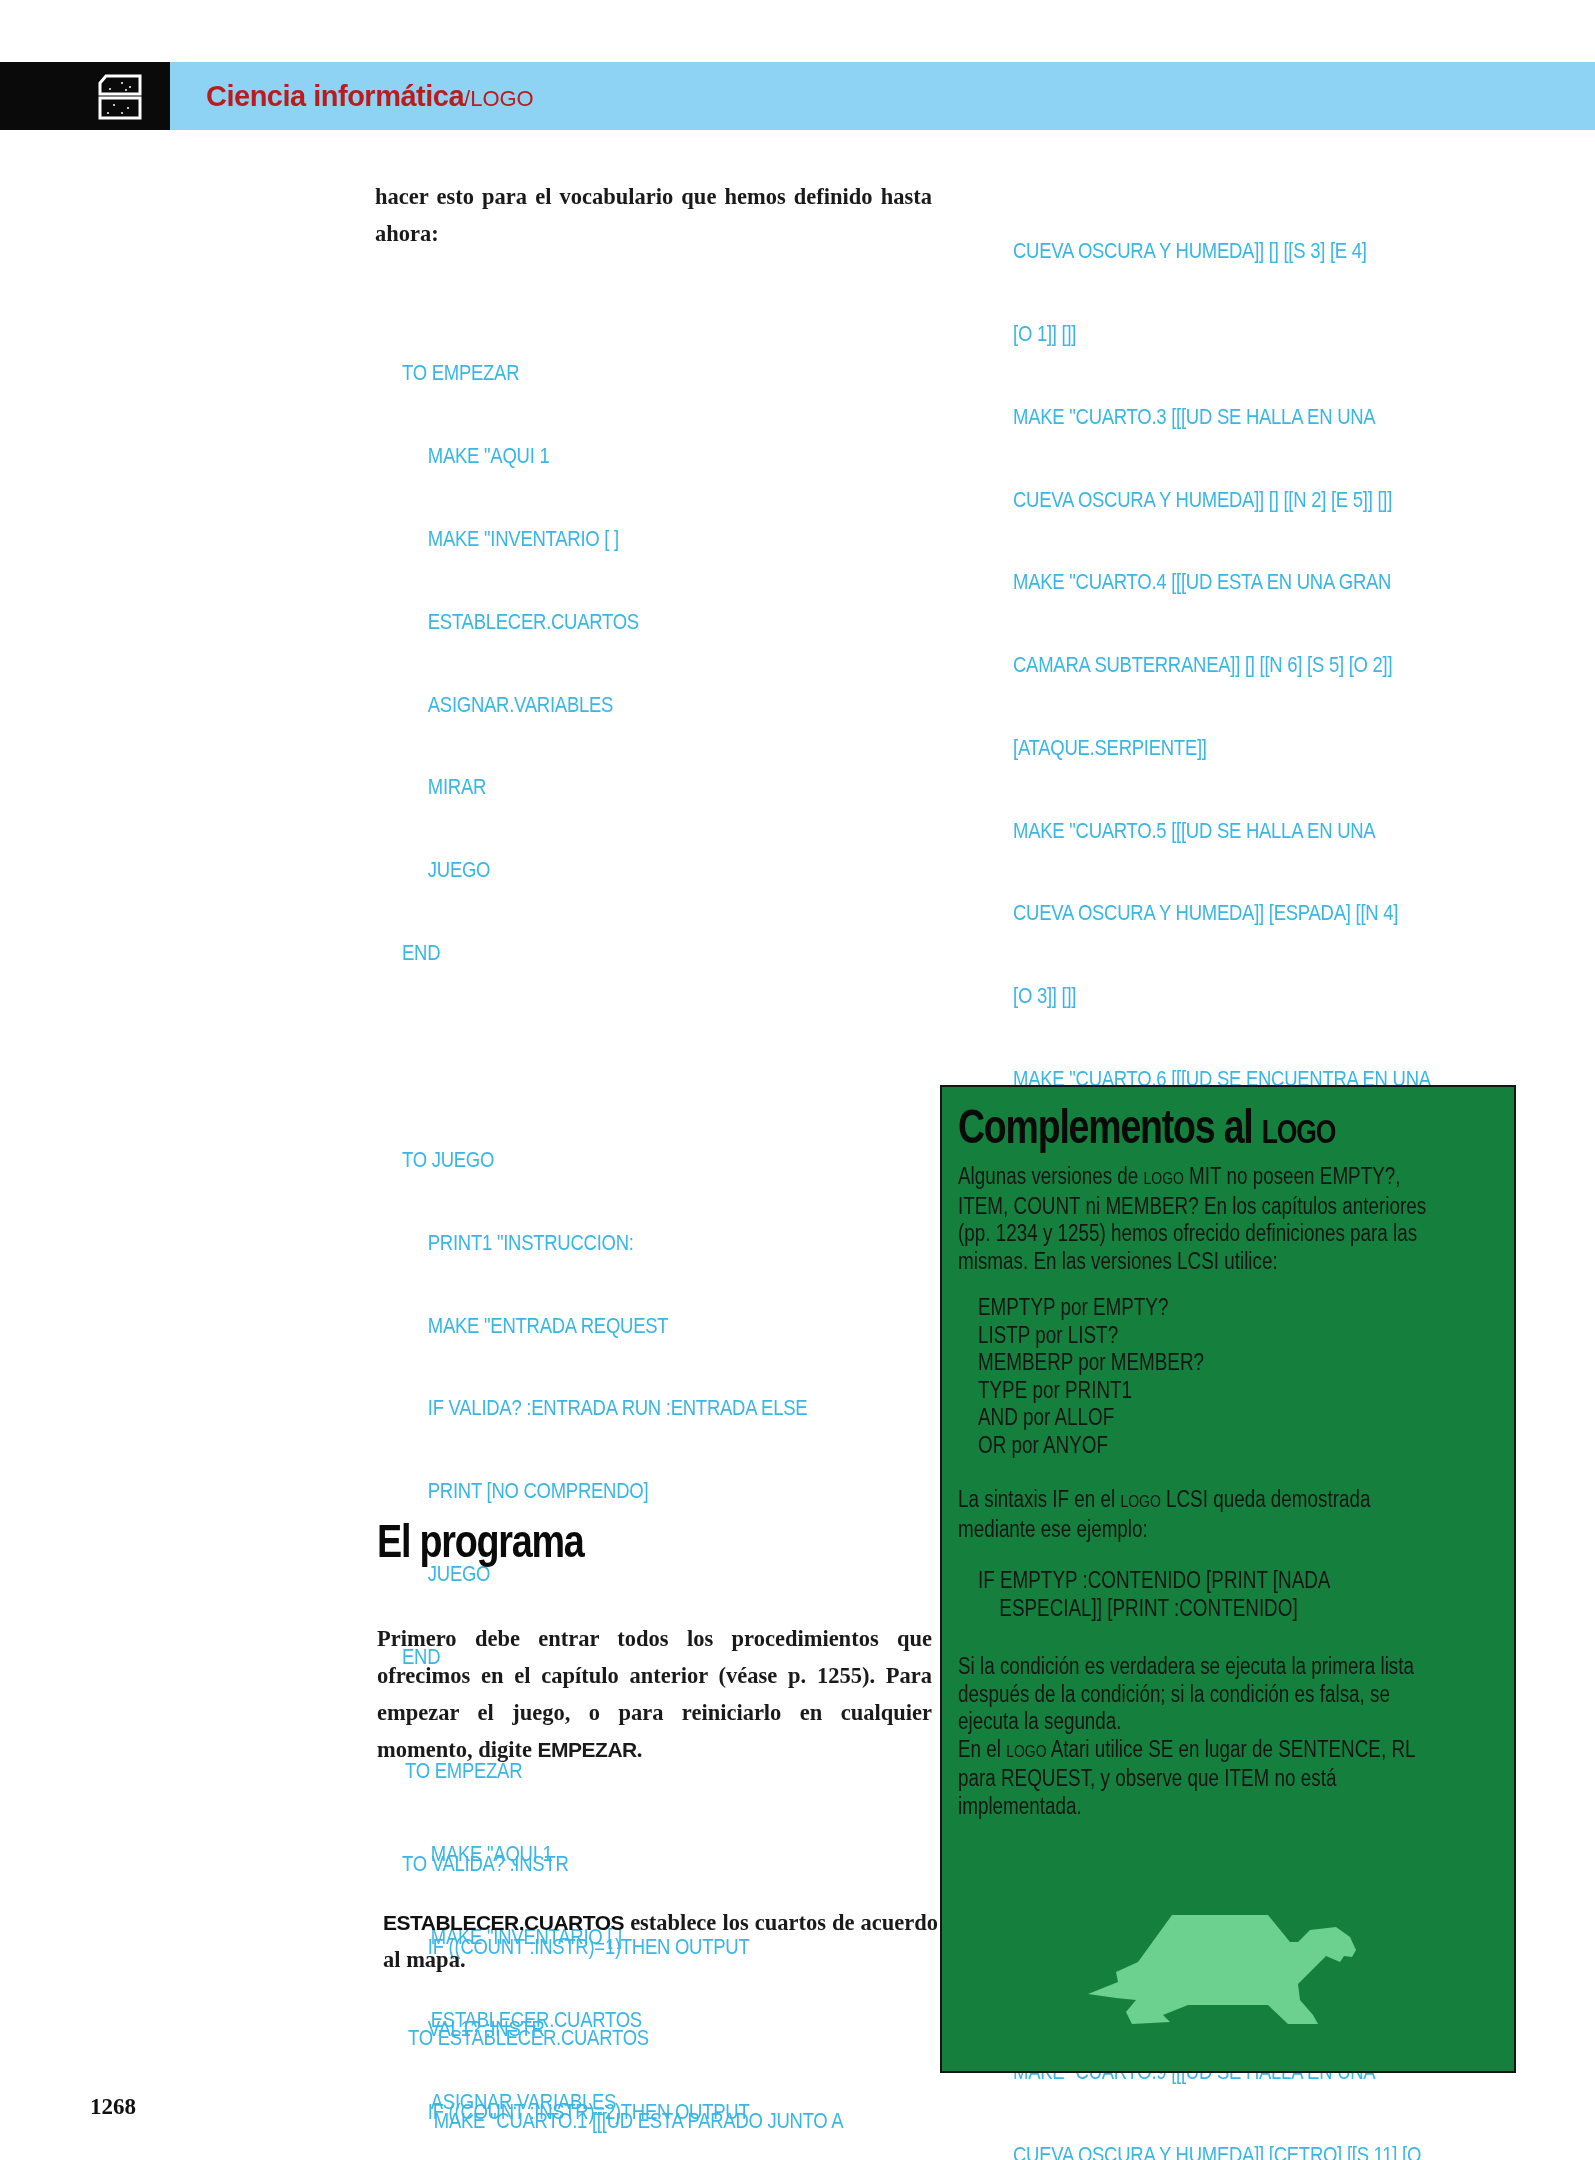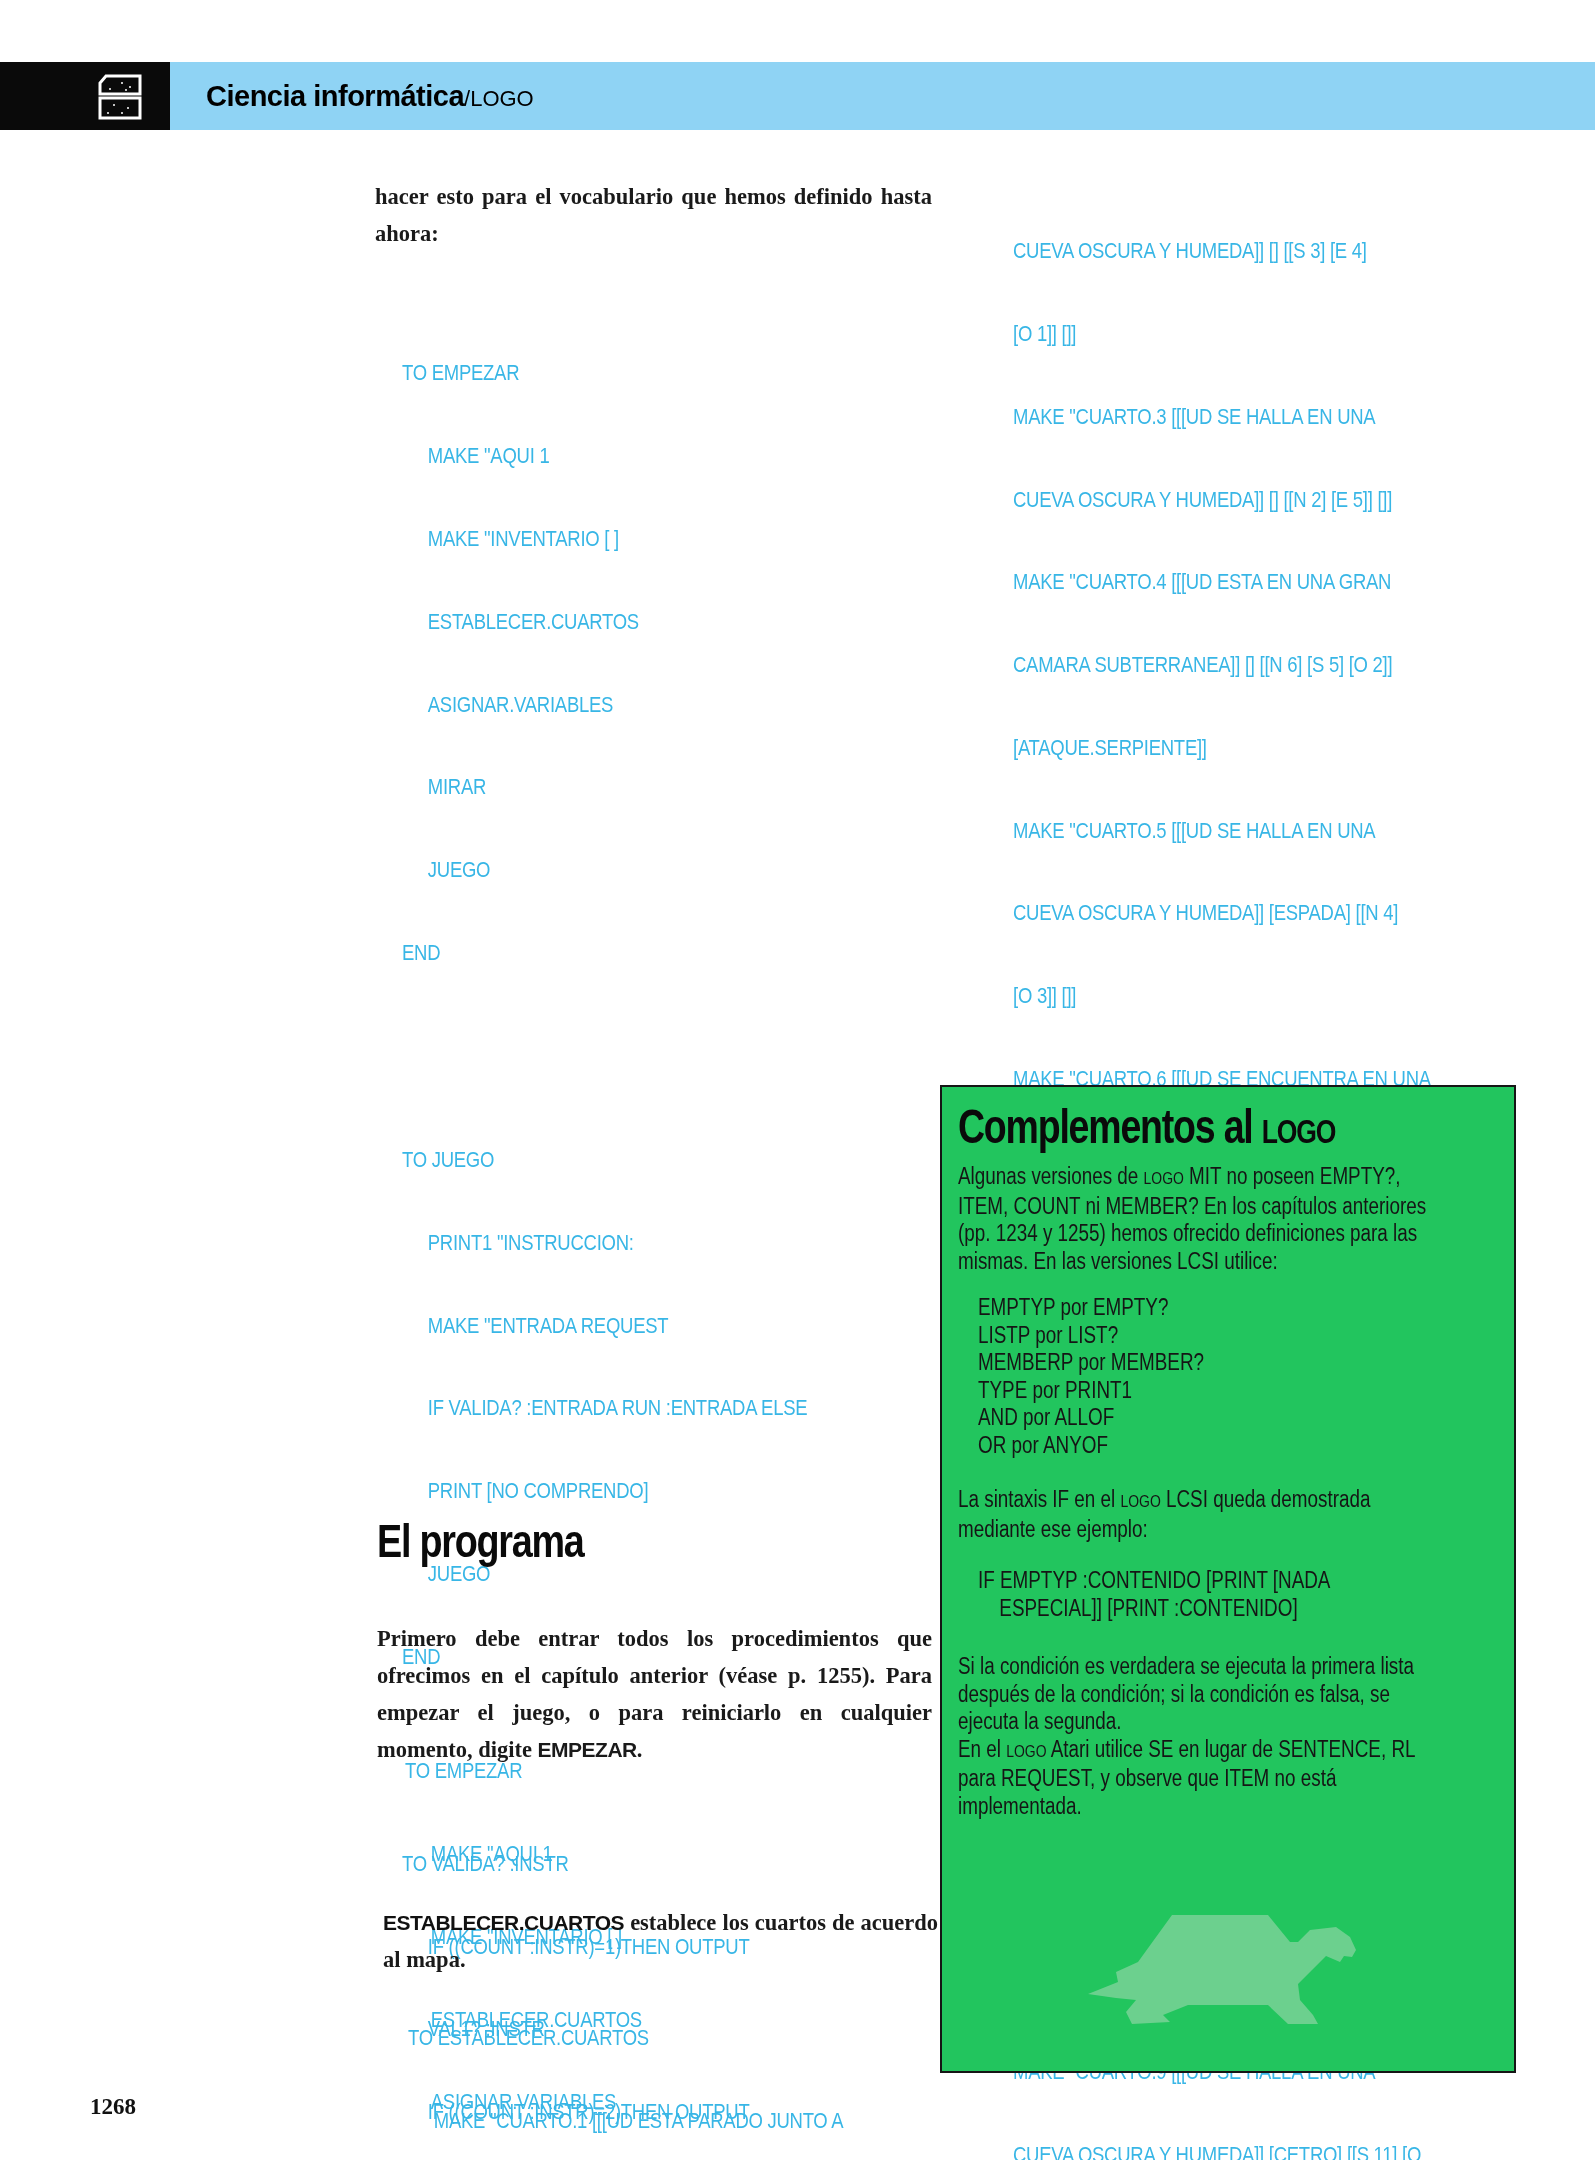--- a/index.html
+++ b/index.html
@@ -2,35 +2,35 @@
 <html><head>
 <meta charset="utf-8">
 <style>
   html, body { margin:0; padding:0; }
   body { width:1595px; height:2160px; background:#ffffff; position:relative; overflow:hidden;
          font-family:"Liberation Serif", serif; color:#1a1a1a; }
   .header-band { position:absolute; left:0; top:62px; width:1595px; height:68px; background:#8fd3f4; }
   .header-black { position:absolute; left:0; top:62px; width:170px; height:68px; background:#0a0a0a; }
   .header-icon { position:absolute; left:96px; top:72px; width:50px; height:50px; }
   .header-title { position:absolute; left:206px; top:80px; font-family:"Liberation Sans", sans-serif;
-                  font-weight:bold; font-size:29px; letter-spacing:-0.5px; color:#000000; white-space:nowrap; }
+                  font-weight:bold; font-size:29px; letter-spacing:-0.5px; color:#b91c1c; white-space:nowrap; }
   .header-title .sub { font-weight:normal; font-size:22px; letter-spacing:0; }
 
   .prose { position:absolute; font-size:22.5px; line-height:37px; text-align:justify; color:#1a1a1a;font-weight:bold; }
   .prose .kw { font-family:"Liberation Sans", sans-serif; font-size:21px; letter-spacing:-0.5px; }
   .code { position:absolute; font-family:"Liberation Sans", sans-serif; color:#38b6e6; font-size:21.5px;
           line-height:27.6px; letter-spacing:-0.3px; white-space:pre; transform:scaleX(0.86); transform-origin:left top; }
   .code .ln { display:block; }
   .code .ind { padding-left:30px; }
   .block { margin-bottom:14px; }
 
   .h-section { position:absolute; font-family:"Liberation Sans", sans-serif; font-weight:bold; font-size:46px;
                letter-spacing:-1.5px; transform:scaleX(0.82); transform-origin:left top; color:#0a0a0a; }
 
-  .box { position:absolute; left:940px; top:1085px; width:576px; height:988px; background:#22c55e;
+  .box { position:absolute; left:940px; top:1085px; width:576px; height:988px; background:#15803d;
          border:2.5px solid #151515; box-sizing:border-box; }
   .box-title { position:absolute; left:16px; top:12px; font-family:"Liberation Sans", sans-serif; font-weight:bold;
                font-size:48px; letter-spacing:-1.5px; transform:scaleX(0.78); transform-origin:left top; color:#0a0a0a; white-space:nowrap; }
   .box-title .sc { font-size:34px; }
   .box-text { position:absolute; left:16px; width:600px; font-family:"Liberation Sans", sans-serif; font-size:23px;
               line-height:27.5px; color:#151515; transform:scaleX(0.82); transform-origin:left top; }
   .box-text .sc { font-size:17px; }
   .box-list { position:absolute; left:36px; font-family:"Liberation Sans", sans-serif; font-size:23px; line-height:27.6px;
               color:#151515; transform:scaleX(0.82); transform-origin:left top; white-space:nowrap; }
   .turtle { position:absolute; left:1088px; top:1912px; width:280px; height:125px; }

